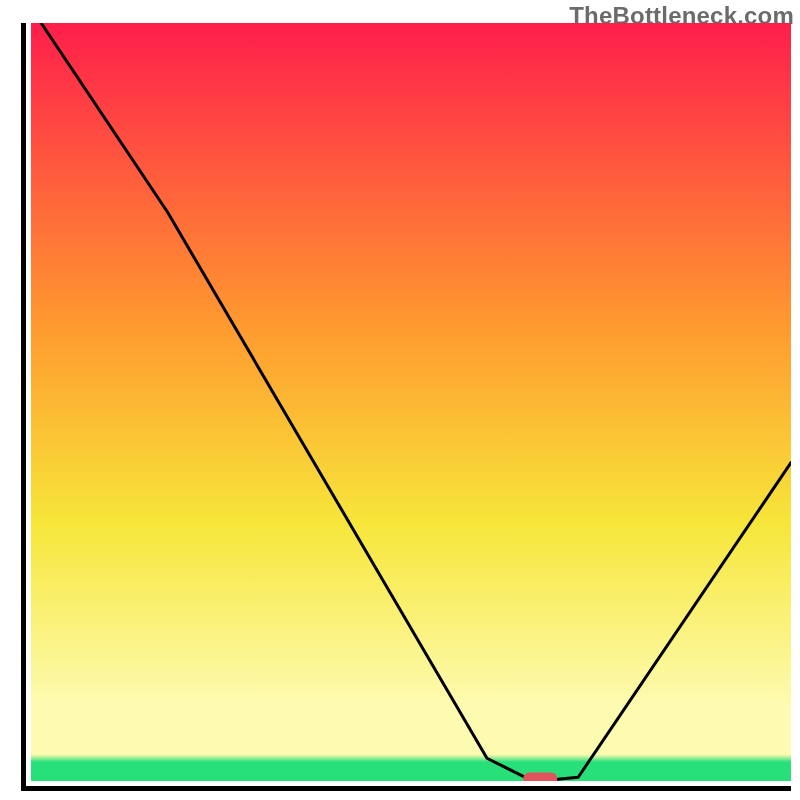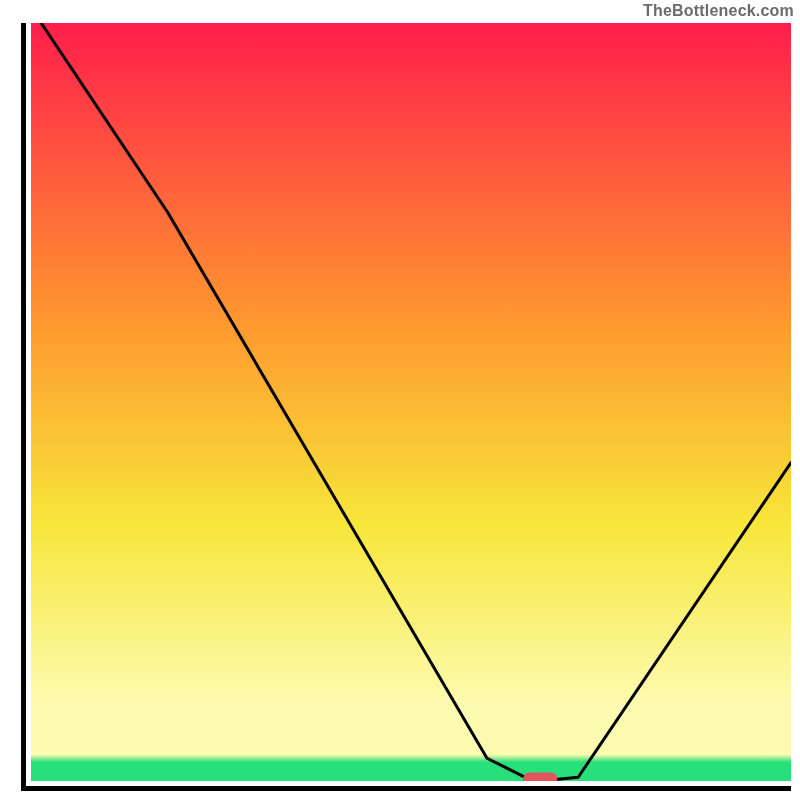--- a/index.html
+++ b/index.html
@@ -14,21 +14,21 @@
   .outer-frame {
     position: relative;
     width: 800px;
     height: 800px;
     box-sizing: border-box;
   }
   .watermark {
     position: absolute;
     top: 2px;
     right: 6px;
-    font-size: 16px;
+    font-size: 24px;
     font-weight: 600;
     color: #6b6b6b;
     letter-spacing: 0.2px;
   }
   .plot-area {
     position: absolute;
     left: 21px;
     top: 23px;
     width: 770px;
     height: 768px;

